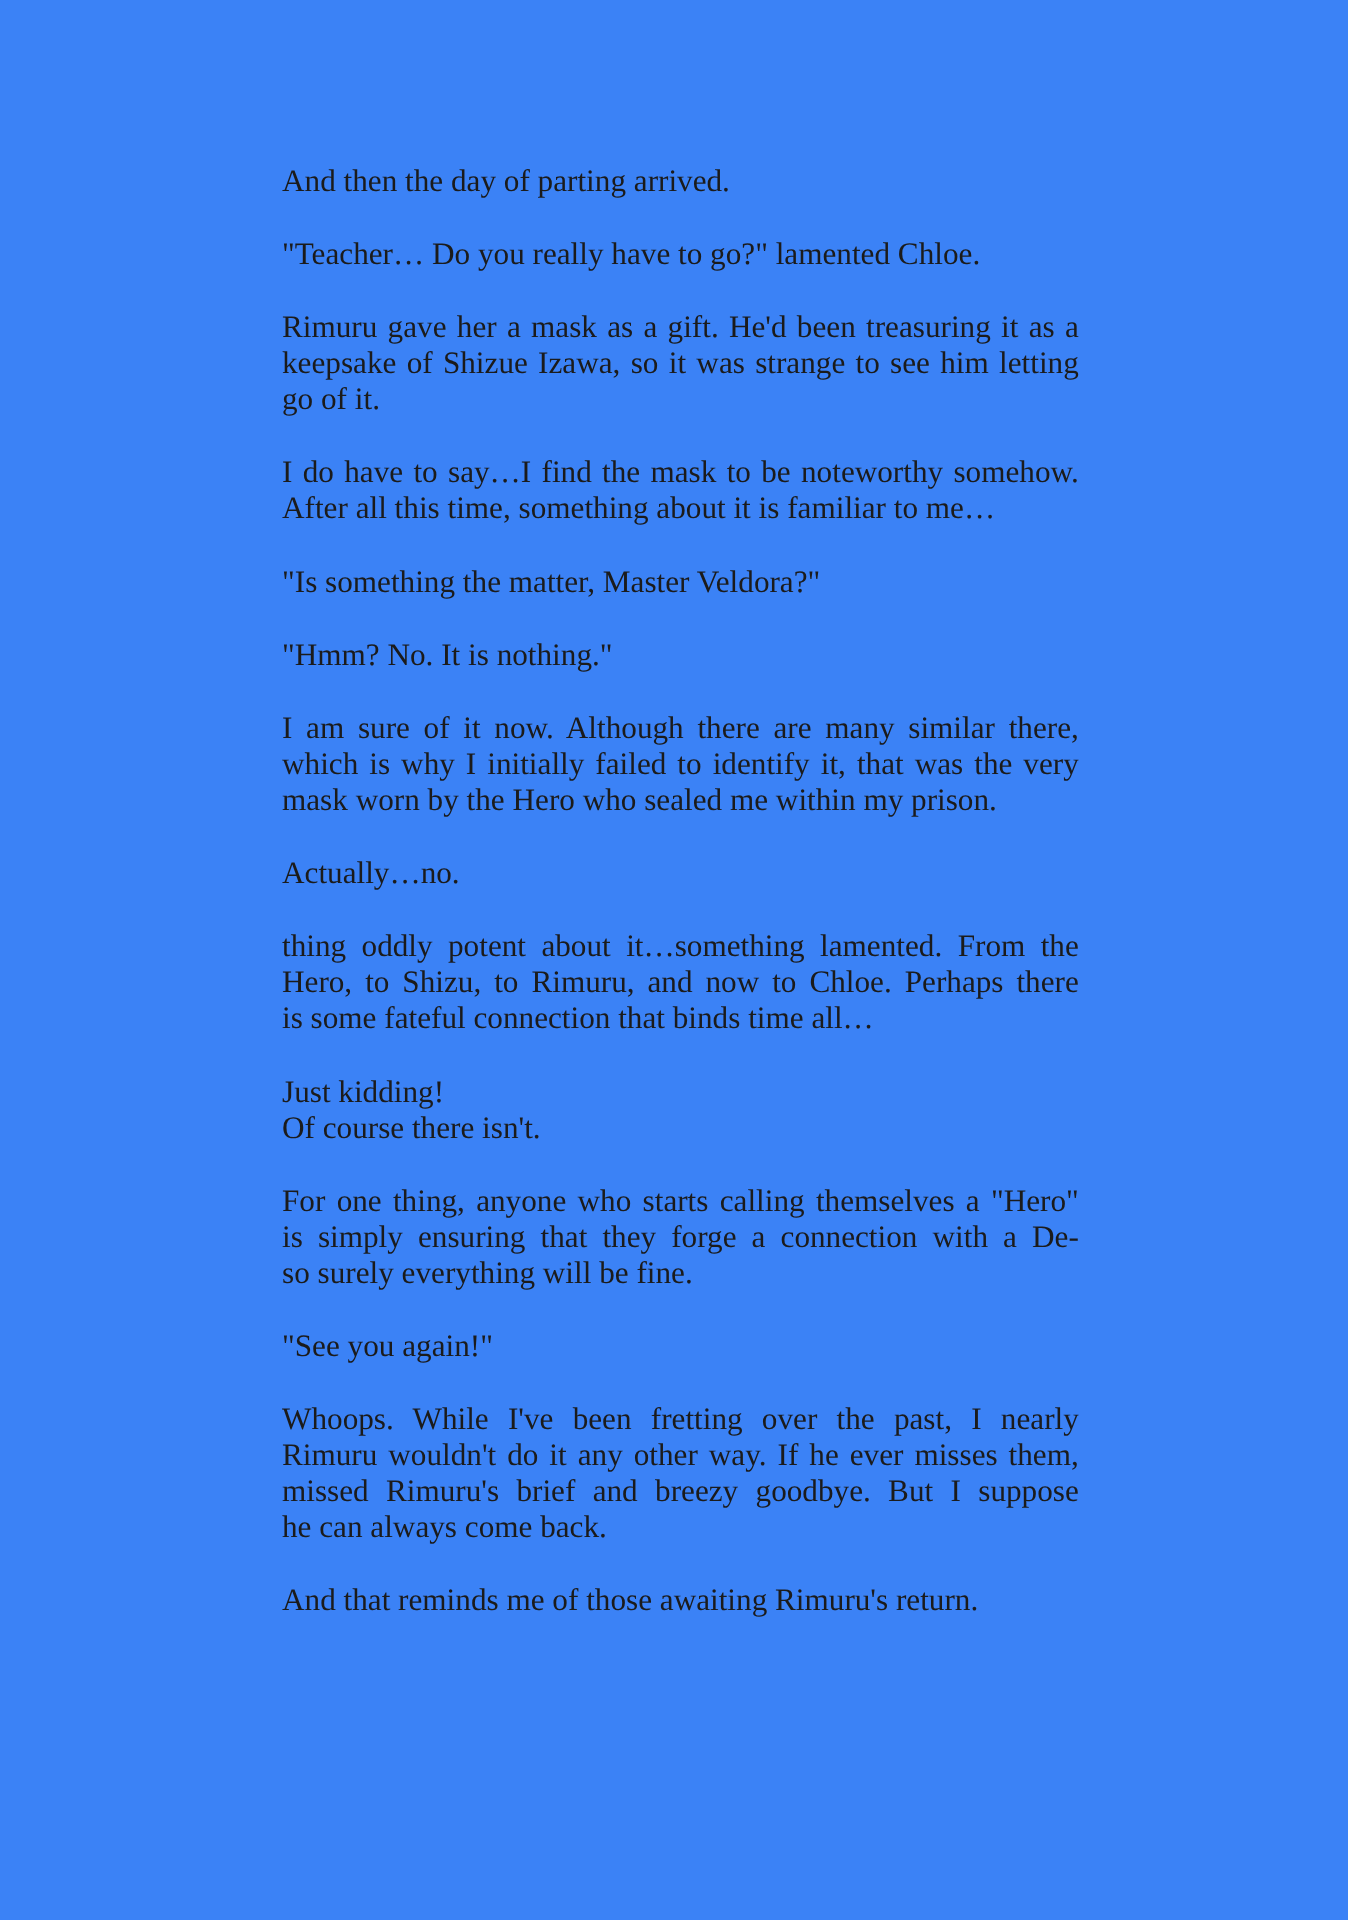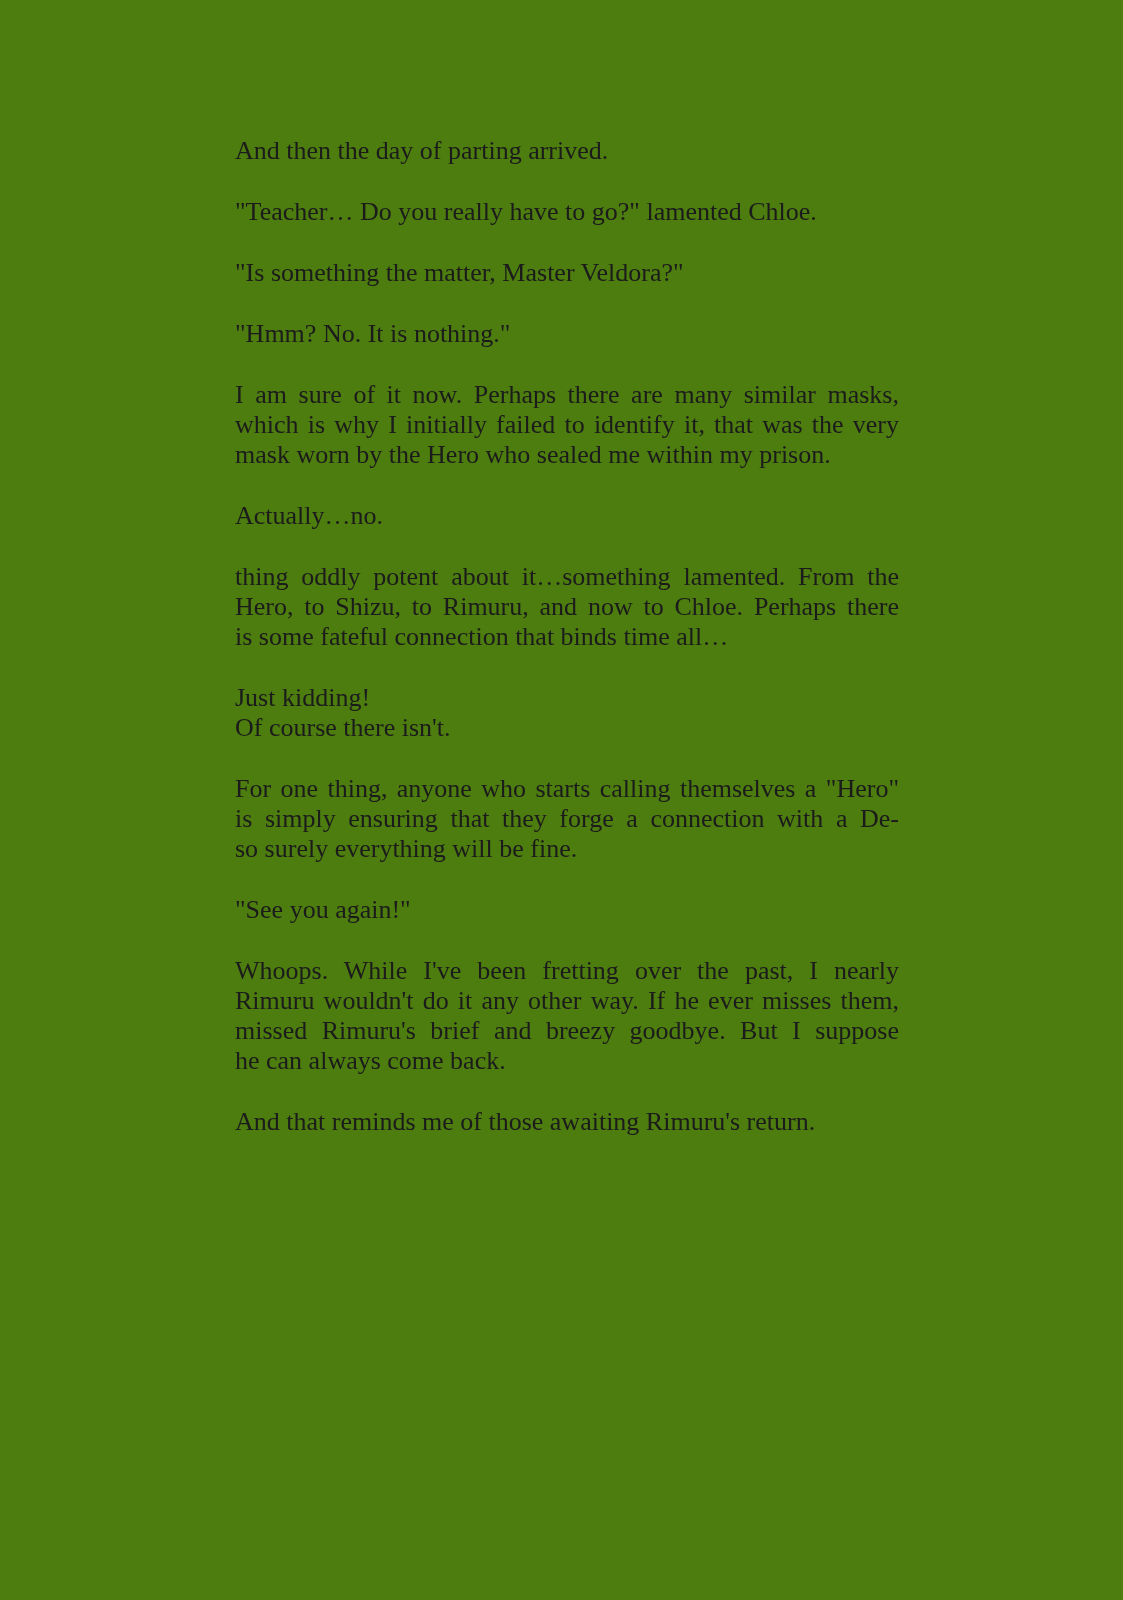--- a/index.html
+++ b/index.html
@@ -9,21 +9,21 @@
   }
   body {
     width: 1123px;
     height: 1600px;
     position: relative;
     overflow: hidden;
   }
   .page {
     position: absolute;
     inset: 0;
-    background: #4d7c0f;
+    background: #3b82f6;
   }
   .text-block {
     position: absolute;
     left: 235px;
     top: 136px;
     width: 664px;
     font-family: "Liberation Serif", "DejaVu Serif", serif;
     font-size: 26px;
     line-height: 30px;
     color: #1b1b1b;
@@ -57,27 +57,36 @@
 
 <div class="page">
   <main class="text-block" style="color: rgb(27, 27, 27);">
       <p class="para">
         <span class="line">And then the day of parting arrived.</span>
       </p>
       <p class="para">
         <span class="line">"Teacher… Do you really have to go?" lamented Chloe.</span>
       </p>
       <p class="para">
+        <span class="line j">Rimuru gave her a mask as a gift. He'd been treasuring it as a</span>
+        <span class="line j">keepsake of Shizue Izawa, so it was strange to see him letting</span>
+        <span class="line">go of it.</span>
+      </p>
+      <p class="para">
+        <span class="line j">I do have to say…I find the mask to be noteworthy somehow.</span>
+        <span class="line">After all this time, something about it is familiar to me…</span>
+      </p>
+      <p class="para">
         <span class="line">"Is something the matter, Master Veldora?"</span>
       </p>
       <p class="para">
         <span class="line">"Hmm? No. It is nothing."</span>
       </p>
       <p class="para">
-        <span class="line j">I am sure of it now. Perhaps there are many similar masks,</span>
+        <span class="line j">I am sure of it now. Although there are many similar there,</span>
         <span class="line j">which is why I initially failed to identify it, that was the very</span>
         <span class="line">mask worn by the Hero who sealed me within my prison.</span>
       </p>
       <p class="para">
         <span class="line">Actually…no.</span>
       </p>
       <p class="para">
         <span class="line j">thing oddly potent about it…something lamented. From the</span>
         <span class="line j">Hero, to Shizu, to Rimuru, and now to Chloe. Perhaps there</span>
         <span class="line">is some fateful connection that binds time all…</span>

